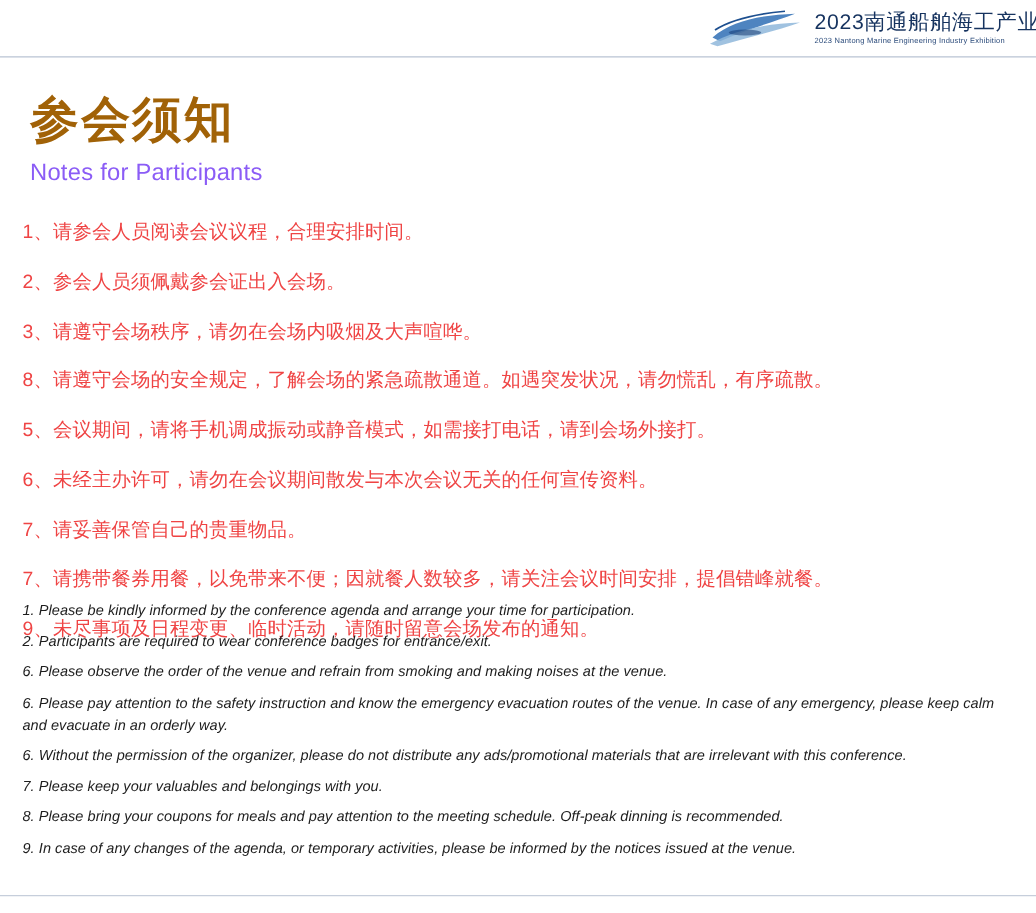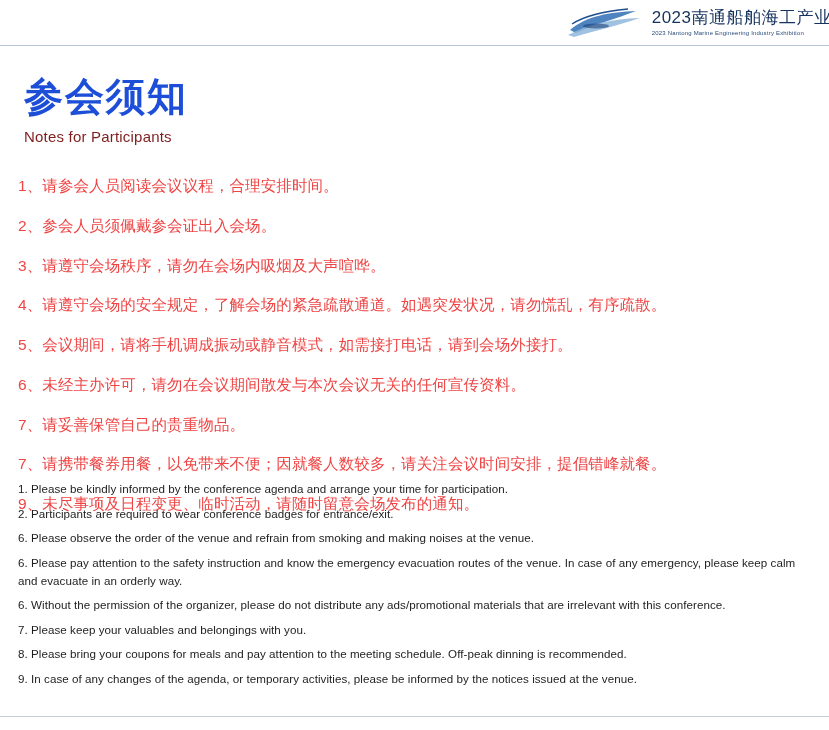--- a/index.html
+++ b/index.html
@@ -70,28 +70,28 @@
   
   .title-block {
     position: absolute;
     left: 24px;
     top: 76px;
   }
   .title-cn {
     font-family: Liberation Serif, serif;
     font-weight: bold;
     font-size: 39px;
-    color: #1d4ed8;
+    color: #a16207;
     letter-spacing: 2px;
     line-height: 1.1;
     margin: 0;
   }
   .title-en {
-    font-size: 15px;
-    color: #7f1d1d;
+    font-size: 19px;
+    color: #8b5cf6;
     margin-top: 9px;
     letter-spacing: 0.2px;
   }
 
   
   .cn-list {
     position: absolute;
     left: 18px;
     top: 174px;
     width: 800px;
@@ -111,20 +111,21 @@
     left: 18px;
     top: 480px;
     width: 792px;
   }
   .en-item {
     font-size: 11.6px;
     color: #1d1d1d;
     line-height: 1.58;
     margin-bottom: 6.2px;
     letter-spacing: 0.05px;
+    font-style: italic;
   }
 
   
   .footer-rule {
     position: absolute;
     left: 0;
     top: 716px;
     width: 829px;
     height: 1px;
     background: #c6cedb;
@@ -153,21 +154,21 @@
 
 <div class="title-block">
   <h1 class="title-cn">参会须知</h1>
   <div class="title-en">Notes for Participants</div>
 </div>
 
 <div class="cn-list">
   <div class="cn-item">1、请参会人员阅读会议议程，合理安排时间。</div>
   <div class="cn-item">2、参会人员须佩戴参会证出入会场。</div>
   <div class="cn-item">3、请遵守会场秩序，请勿在会场内吸烟及大声喧哗。</div>
-  <div class="cn-item">4、请遵守会场的安全规定，了解会场的紧急疏散通道。如遇突发状况，请勿慌乱，有序疏散。</div>
+  <div class="cn-item">8、请遵守会场的安全规定，了解会场的紧急疏散通道。如遇突发状况，请勿慌乱，有序疏散。</div>
   <div class="cn-item">5、会议期间，请将手机调成振动或静音模式，如需接打电话，请到会场外接打。</div>
   <div class="cn-item">6、未经主办许可，请勿在会议期间散发与本次会议无关的任何宣传资料。</div>
   <div class="cn-item">7、请妥善保管自己的贵重物品。</div>
   <div class="cn-item">7、请携带餐券用餐，以免带来不便；因就餐人数较多，请关注会议时间安排，提倡错峰就餐。</div>
   <div class="cn-item">9、未尽事项及日程变更、临时活动，请随时留意会场发布的通知。</div>
 </div>
 
 <div class="en-list">
   <div class="en-item">1. Please be kindly informed by the conference agenda and arrange your time for participation.</div>
   <div class="en-item">2. Participants are required to wear conference badges for entrance/exit.</div>

